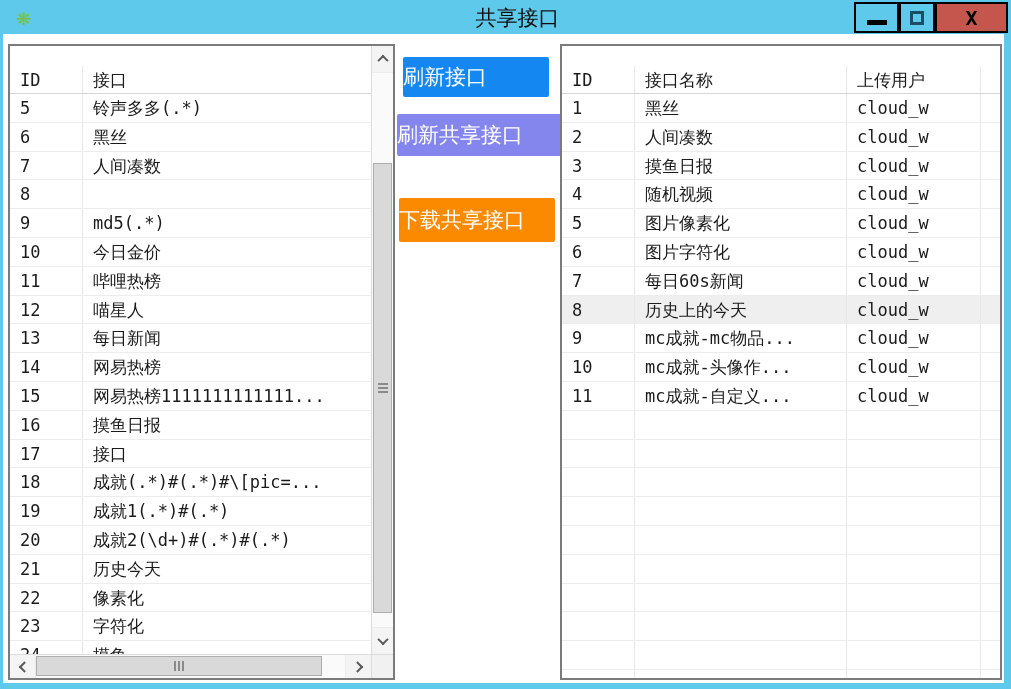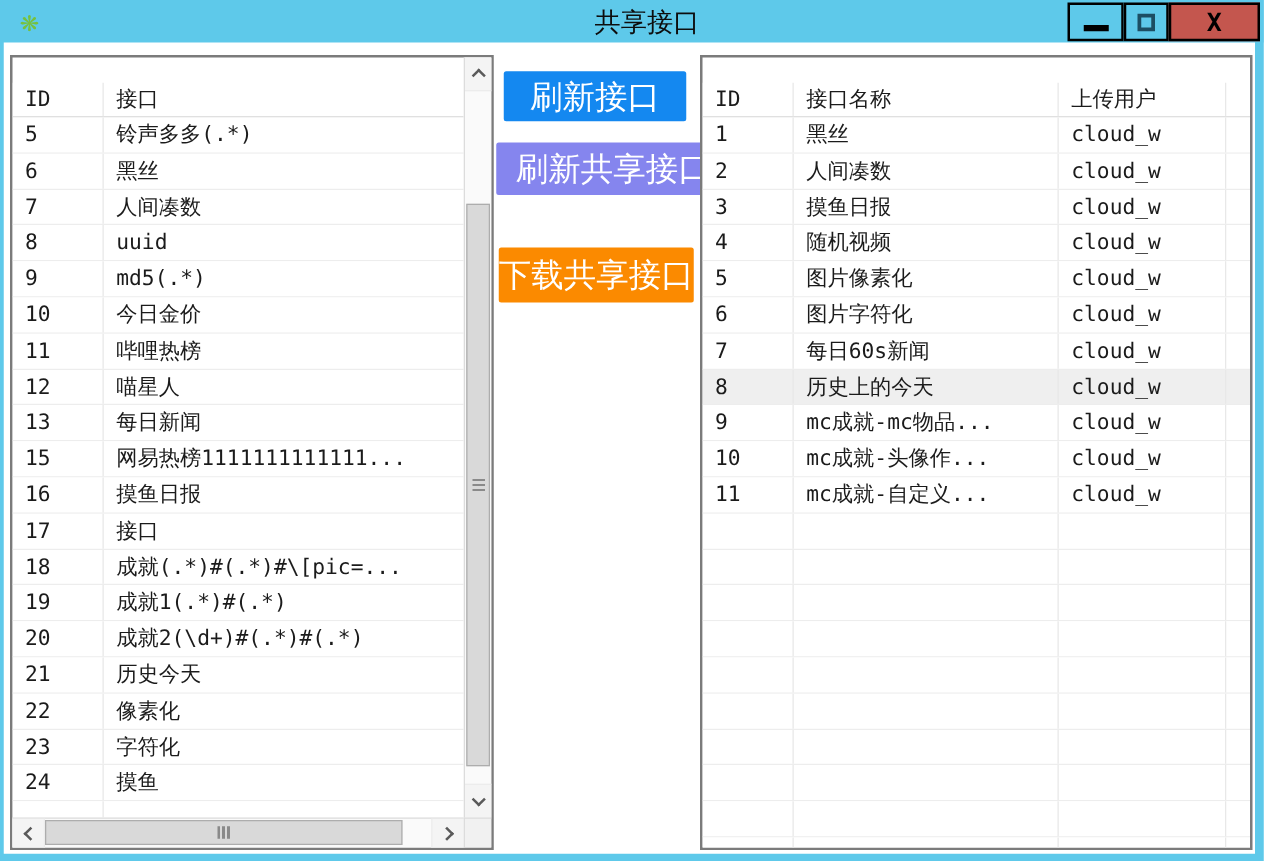--- a/index.html
+++ b/index.html
@@ -60,21 +60,21 @@
   .vgrip { width:10px; height:10px; background:repeating-linear-gradient(to bottom,#8a8a8a 0 2px,transparent 2px 4px); }
   .hgrip { width:10px; height:10px; background:repeating-linear-gradient(to right,#8a8a8a 0 2px,transparent 2px 4px); }
   .sb-corner { position:absolute; right:0; bottom:0; width:22px; height:24px; background:#f1f1f1;
                border-left:1px solid #dcdcdc; border-top:1px solid #dcdcdc; }
 
   
   #left-table  { left:8px;   top:44px; width:387px; height:636px; }
   #right-table { left:560px; top:44px; width:442px; height:636px; }
 
   
-  .action-btn { position:absolute; color:#fff; font-size:26px; text-align:center; border:none;
+  .action-btn { position:absolute; color:#fff; font-size:21px; text-align:left; border:none;
                 border-radius:2px; cursor:pointer; font-family:inherit; }
   #btn-refresh        { left:403px; top:57px;  width:146px; height:40px; }
   #btn-refresh-shared { left:397px; top:114px; width:187px; height:42px; }
   #btn-download-shared{ left:399px; top:176px; width:156px; height:44px;margin-top:22px; }
 </style>
 </head>
 <body>
 
 <div class="window">
 
@@ -106,41 +106,44 @@
           <div class="tr">
             <div class="td col-id">6</div>
             <div class="td col-name">黑丝</div>
           </div>
           <div class="tr">
             <div class="td col-id">7</div>
             <div class="td col-name">人间凑数</div>
           </div>
           <div class="tr">
             <div class="td col-id">8</div>
-            <div class="td col-name">uuid</div>
           </div>
           <div class="tr">
             <div class="td col-id">9</div>
             <div class="td col-name">md5(.*)</div>
           </div>
           <div class="tr">
             <div class="td col-id">10</div>
             <div class="td col-name">今日金价</div>
           </div>
           <div class="tr">
             <div class="td col-id">11</div>
             <div class="td col-name">哔哩热榜</div>
           </div>
           <div class="tr">
             <div class="td col-id">12</div>
             <div class="td col-name">喵星人</div>
           </div>
           <div class="tr">
             <div class="td col-id">13</div>
             <div class="td col-name">每日新闻</div>
+          </div>
+          <div class="tr">
+            <div class="td col-id">14</div>
+            <div class="td col-name">网易热榜</div>
           </div>
           <div class="tr">
             <div class="td col-id">15</div>
             <div class="td col-name">网易热榜1111111111111...</div>
           </div>
           <div class="tr">
             <div class="td col-id">16</div>
             <div class="td col-name">摸鱼日报</div>
           </div>
           <div class="tr">

